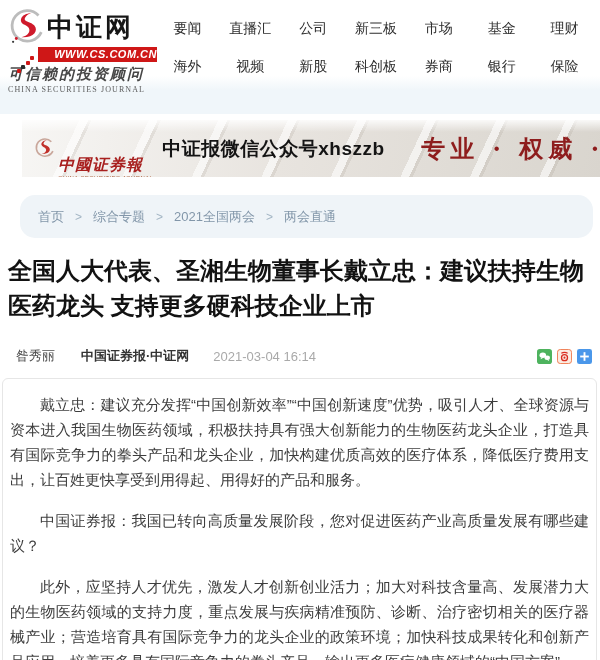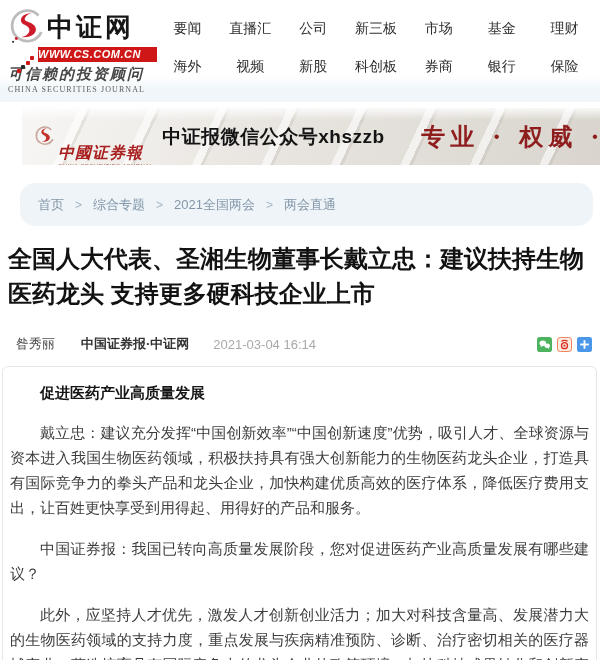--- a/index.html
+++ b/index.html
@@ -1,28 +1,28 @@
 <!DOCTYPE html>
 <html><head>
 <meta charset="utf-8">
 <style>
   html,body{margin:0;padding:0;background:#fff;}
   .page{position:relative;width:600px;height:660px;overflow:hidden;background:#fff;
         font-family:"Liberation Sans",sans-serif;-webkit-font-smoothing:antialiased;}
 
   
-  .header{position:relative;height:102px;
+  .header{position:relative;height:114px;
           background:linear-gradient(180deg,#fff 0,#fff 76px,#f0f6fa 90px);}
   .logo{position:absolute;left:8px;top:9px;width:150px;cursor:pointer;}
   .logo-top{display:flex;align-items:center;}
   .swirl{width:37px;height:37px;display:inline-block;flex:0 0 37px;}
   .site-name{font-family:"DejaVu Serif",serif;font-weight:bold;font-size:26px;
              color:#161616;letter-spacing:3px;margin-left:2px;white-space:nowrap;}
   .url-bar{margin:1px 0 0 30px;width:119px;background:#cf1717;color:#fff;
-           font-weight:bold;font-style:italic;font-size:11px;text-align:left;
+           font-weight:bold;font-style:italic;font-size:11px;text-align:right;
            padding:1px 0 2px;letter-spacing:.5px;position:relative;}
   .url-bar::before{content:"";position:absolute;left:-12px;bottom:-3px;width:4px;height:4px;
            border-radius:1px;background:#cf1717;
            box-shadow:-5px 4px 0 #2b2b2b,4px -5px 0 #cf1717,-9px 8px 0 #cf1717;}
   .slogan-cn{font-family:"DejaVu Serif",serif;font-weight:bold;font-style:italic;
              font-size:15px;color:#474747;letter-spacing:2px;margin-top:3px;white-space:nowrap;}
   .slogan-en{font-family:"Liberation Serif",serif;font-size:8px;color:#5d5d5d;
              letter-spacing:1.1px;margin-top:1px;white-space:nowrap;}
   .main-nav{position:absolute;left:156px;right:4px;top:20px;display:grid;
             grid-template-columns:repeat(7,1fr);row-gap:20px;text-align:center;}
@@ -168,19 +168,18 @@
         <svg viewBox="0 0 16 16">
           <rect width="16" height="16" rx="2.5" fill="#4a97ea"></rect>
           <rect x="7" y="3.4" width="2" height="9.2" fill="#fff"></rect>
           <rect x="3.4" y="7" width="9.2" height="2" fill="#fff"></rect>
         </svg>
       </span>
     </span>
   </div>
 
   <article class="body-box">
-    <p class="subhead">促进医药产业高质量发展</p>
     <p>戴立忠：建议充分发挥“中国创新效率”“中国创新速度”优势，吸引人才、全球资源与资本进入我国生物医药领域，积极扶持具有强大创新能力的生物医药龙头企业，打造具有国际竞争力的拳头产品和龙头企业，加快构建优质高效的医疗体系，降低医疗费用支出，让百姓更快享受到用得起、用得好的产品和服务。</p>
     <p>中国证券报：我国已转向高质量发展阶段，您对促进医药产业高质量发展有哪些建议？</p>
     <p>此外，应坚持人才优先，激发人才创新创业活力；加大对科技含量高、发展潜力大的生物医药领域的支持力度，重点发展与疾病精准预防、诊断、治疗密切相关的医疗器械产业；营造培育具有国际竞争力的龙头企业的政策环境；加快科技成果转化和创新产品应用，培养更多具有国际竞争力的拳头产品，输出更多医疗健康领域的“中国方案”。</p>
   </article>
 
 </div>
 
 </body></html>

